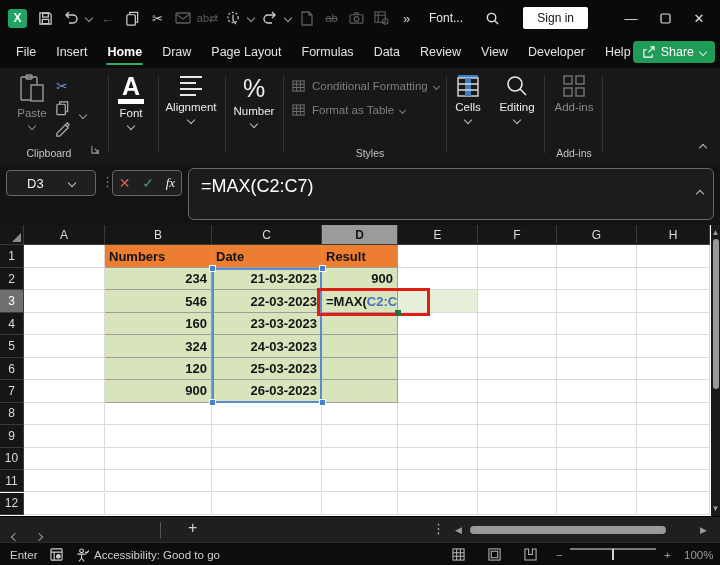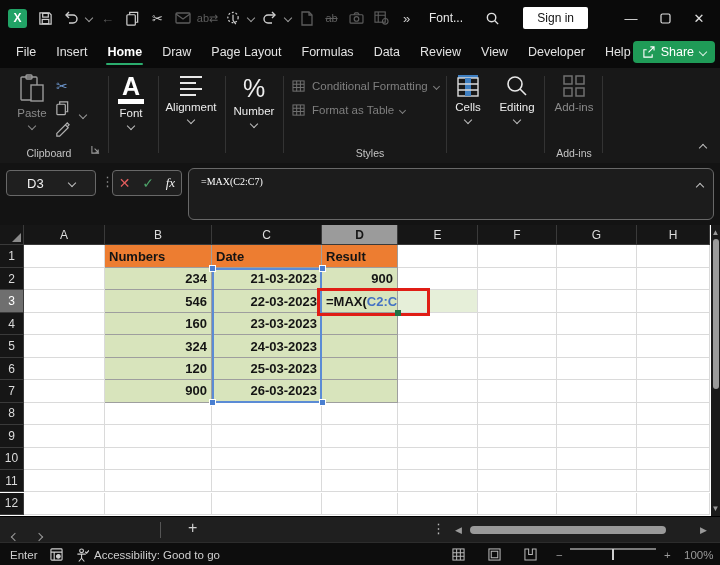--- a/index.html
+++ b/index.html
@@ -50,21 +50,21 @@
   .namebox{position:absolute;left:6px;top:7px;width:90px;height:26px;background:#1f1f1f;border:1px solid #686868;
            border-radius:4px;display:flex;align-items:center;color:#f0f0f0;font-size:13px;padding:0 20px;box-sizing:border-box;}
   .namebox .chv{margin-left:auto;color:#c0c0c0;}
   .fdots{position:absolute;left:101px;top:11px;color:#8a8a8a;font-size:13px;}
   .fbtns{position:absolute;left:112px;top:7px;width:70px;height:26px;background:#1f1f1f;border:1px solid #686868;
          border-radius:4px;display:flex;align-items:center;justify-content:space-around;box-sizing:border-box;}
   .fx-cancel{color:#e25d5d;font-size:14px;}
   .fx-enter{color:#4ea46a;font-size:14px;}
   .fx-label{color:#f0f0f0;font-size:13px;font-style:italic;font-family:"Liberation Serif",serif;}
   .finput{position:absolute;left:188px;top:5px;width:526px;height:52px;background:#1c1c1c;border:1px solid #686868;
-          border-radius:6px;box-sizing:border-box;color:#fff;font-size:10px;padding:7px 12px;font-family:Liberation Serif, serif;}
+          border-radius:6px;box-sizing:border-box;color:#fff;font-size:18px;padding:7px 12px;}
   .fcollapse{position:absolute;right:10px;top:12px;color:#c0c0c0;}
   
   .grid{position:absolute;left:0;top:225px;width:720px;height:291px;background:#fff;}
   .gh{position:absolute;background:#161616;color:#dcdcdc;font-size:12px;display:flex;align-items:center;
       justify-content:center;box-sizing:border-box;border-right:1px solid #3a3a3a;border-bottom:1px solid #3a3a3a;}
   .gh.hl-col{background:#9b9b9b;color:#161616;font-weight:bold;}
   .gh.hl-row{background:#6f6f6f;color:#fff;}
   .corner-tri{position:absolute;right:2px;bottom:2px;width:0;height:0;border-left:9px solid transparent;border-bottom:9px solid #8a8a8a;}
   .cell{position:absolute;box-sizing:border-box;border-right:1px solid #dadada;border-bottom:1px solid #dadada;
         font-size:13px;color:#141414;display:flex;align-items:center;padding:0 4px;overflow:visible;white-space:nowrap;}

